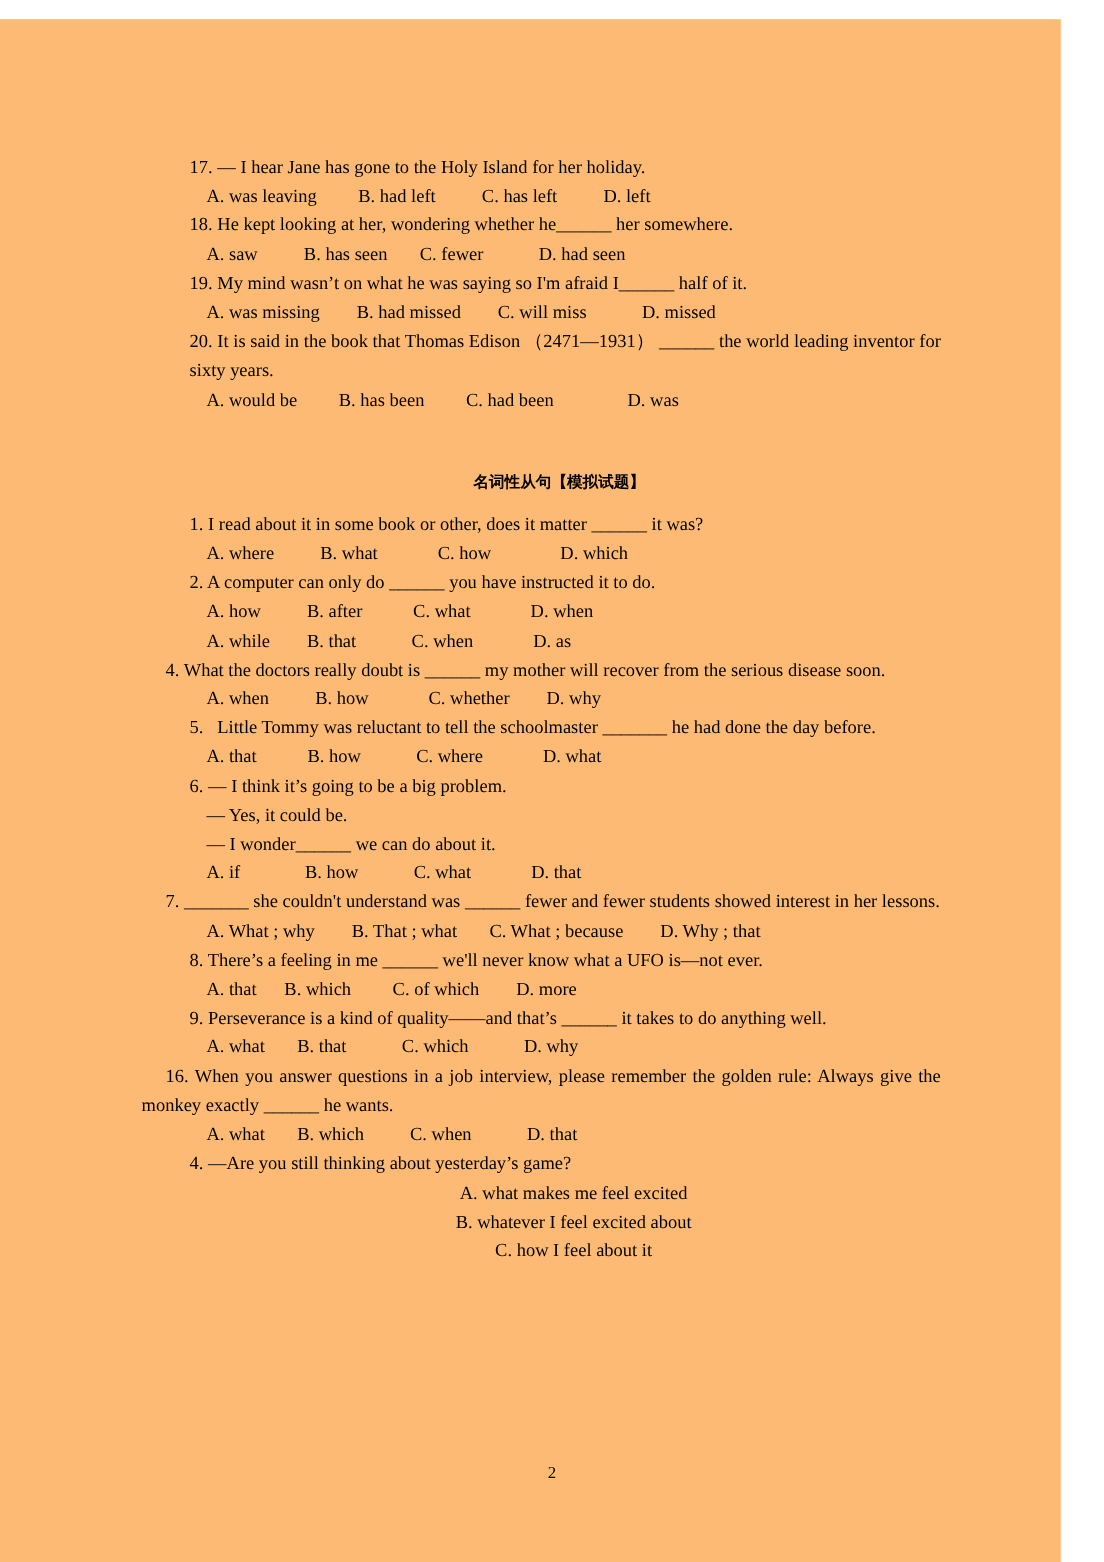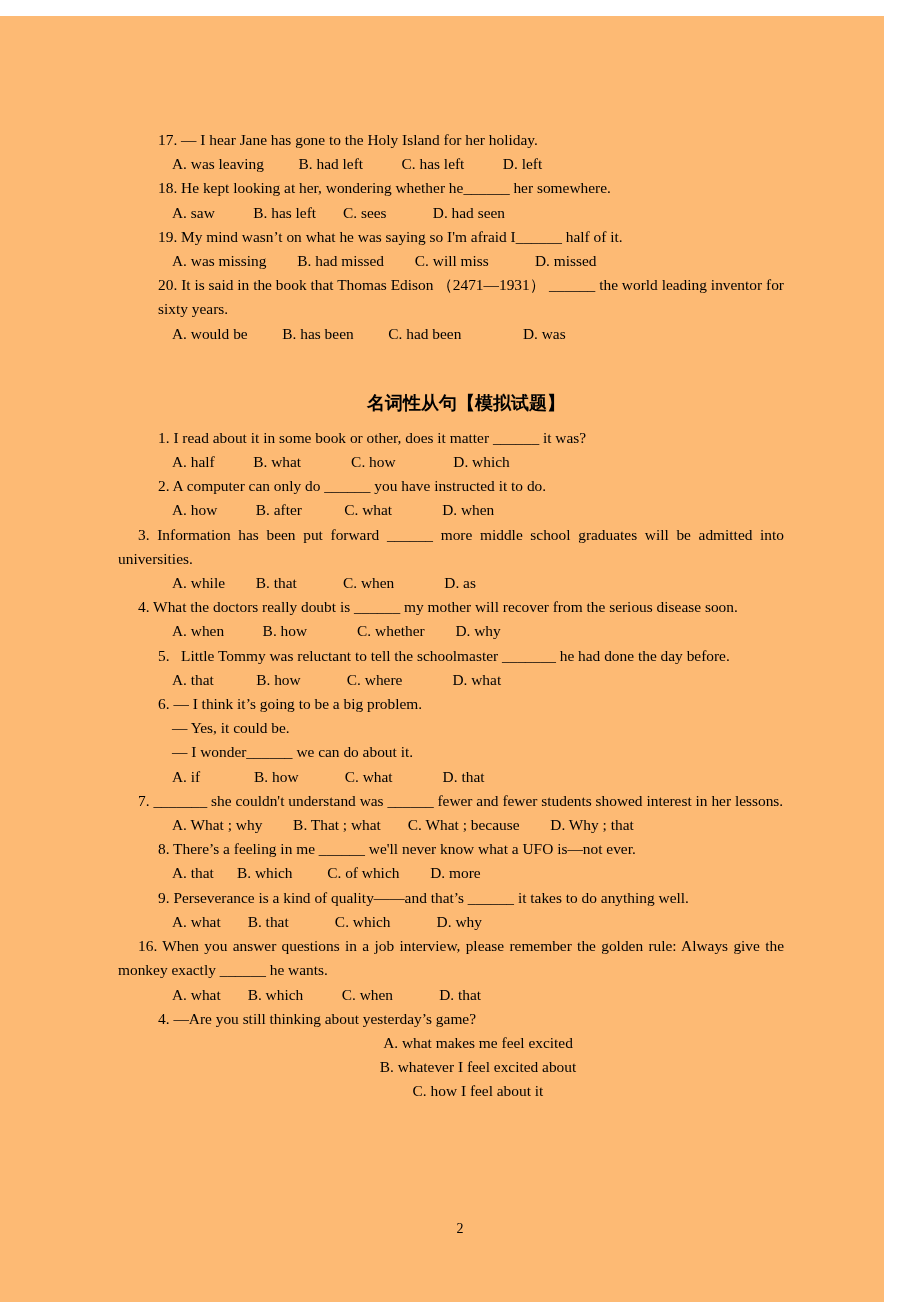--- a/index.html
+++ b/index.html
@@ -66,21 +66,21 @@
   .opts {
     padding-left: 34px;
     white-space: pre;
   }
   
   .opt-stack {
     padding-left: 34px;
     text-align: center;
   }
   .heading {
-    font-size: 18px;
+    font-size: 13px;
     line-height: 26px;
     font-weight: bold;
     text-align: center;
     font-family: "DejaVu Sans", "Liberation Sans", sans-serif;
     margin: 0;
     padding-left: 10px;
   }
   .gap-before-heading { height: 44px; }
   .gap-after-heading  { height: 10px; }
   .pagenum {
@@ -96,39 +96,38 @@
 </head>
 <body>
 
 <div class="page">
   <div class="content">
 
     <p class="line q">17. — I hear Jane has gone to the Holy Island for her holiday.</p>
     <p class="line opts">A. was leaving         B. had left          C. has left          D. left</p>
 
     <p class="line q">18. He kept looking at her, wondering whether he______ her somewhere.</p>
-    <p class="line opts">A. saw          B. has left       C. sees            D. had seen</p>
+    <p class="line opts">A. saw          B. has seen       C. fewer            D. had seen</p>
 
     <p class="line q">19. My mind wasn’t on what he was saying so I'm afraid I______ half of it.</p>
     <p class="line opts">A. was missing        B. had missed        C. will miss            D. missed</p>
 
     <p class="line q-wrap">20. It is said in the book that Thomas Edison （2471—1931） ______ the world leading inventor for sixty years.</p>
     <p class="line opts">A. would be         B. has been         C. had been                D. was</p>
 
     <div class="gap-before-heading"></div>
     <p class="heading">名词性从句【模拟试题】</p>
     <div class="gap-after-heading"></div>
 
     <p class="line q">1. I read about it in some book or other, does it matter ______ it was?</p>
-    <p class="line opts">A. half          B. what             C. how               D. which</p>
+    <p class="line opts">A. where          B. what             C. how               D. which</p>
 
     <p class="line q">2. A computer can only do ______ you have instructed it to do.</p>
     <p class="line opts">A. how          B. after           C. what             D. when</p>
 
-    <p class="line q-just-flush">3. Information has been put forward ______ more middle school graduates will be admitted into universities.</p>
     <p class="line opts">A. while        B. that            C. when             D. as</p>
 
     <p class="line q-just-flush">4. What the doctors really doubt is ______ my mother will recover from the serious disease soon.</p>
     <p class="line opts">A. when          B. how             C. whether        D. why</p>
 
     <p class="line q">5.   Little Tommy was reluctant to tell the schoolmaster _______ he had done the day before.</p>
     <p class="line opts">A. that           B. how            C. where             D. what</p>
 
     <p class="line q">6. — I think it’s going to be a big problem.</p>
     <p class="line cont">— Yes, it could be.</p>

